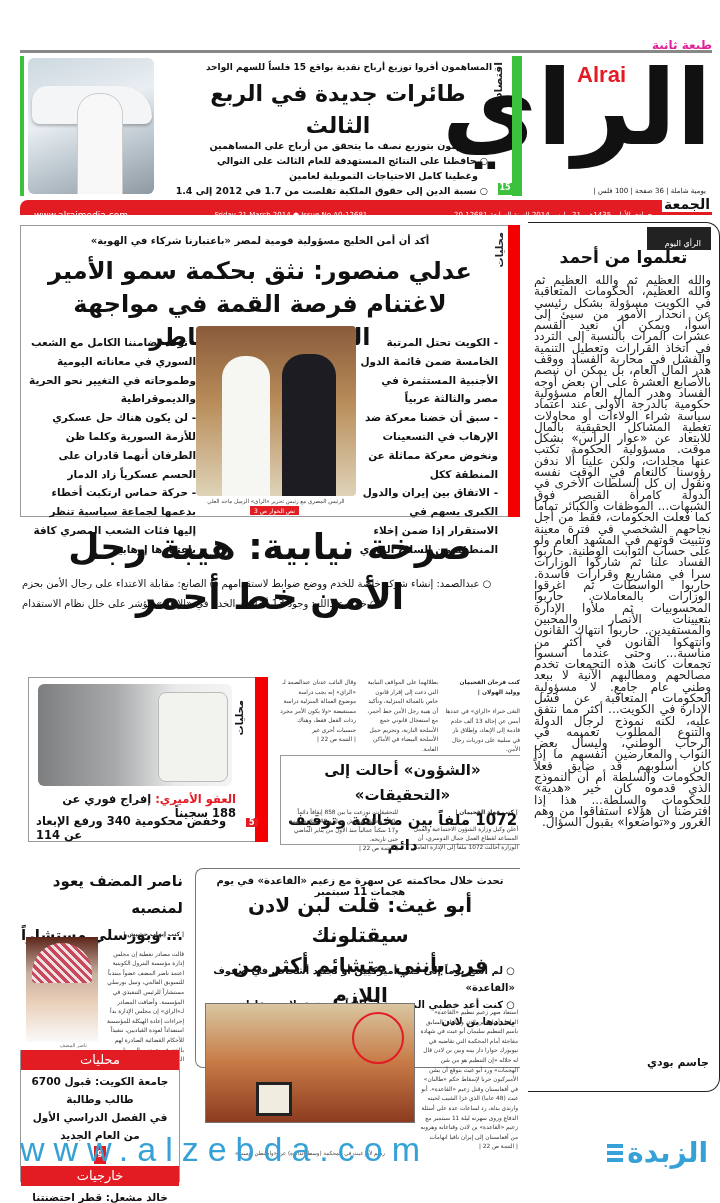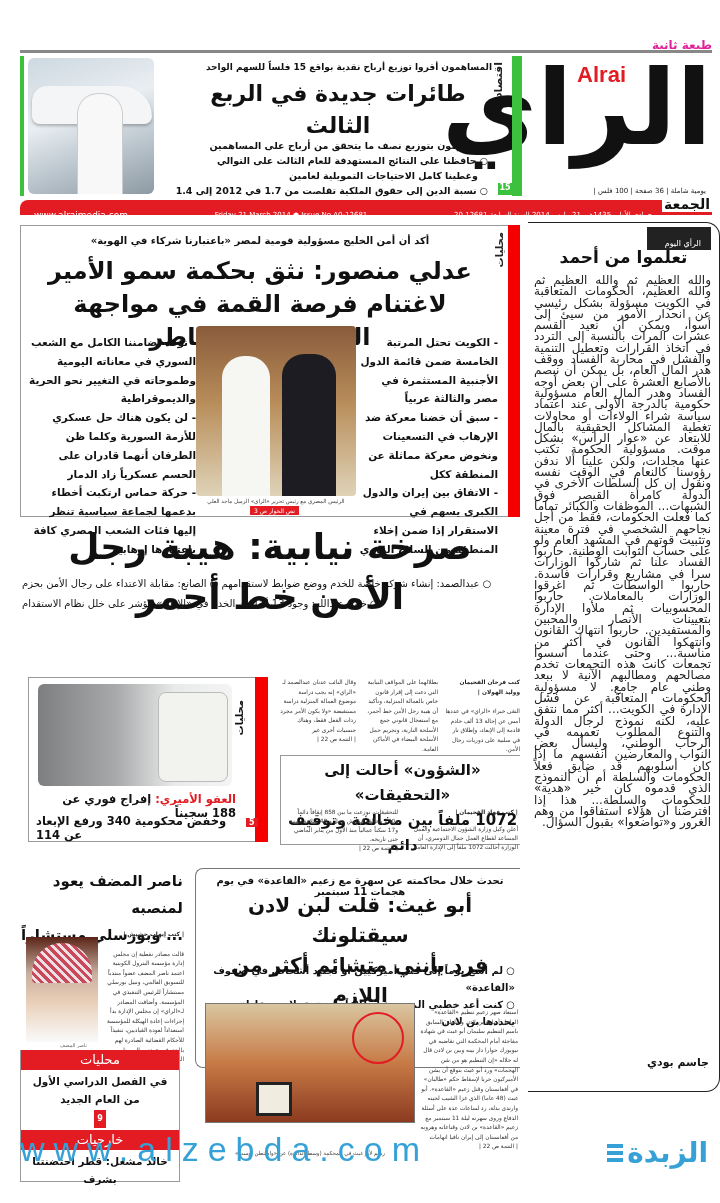--- a/index.html
+++ b/index.html
@@ -235,20 +235,21 @@
 </div>
 <div class="abs mudhf-text">
   <div class="byline" style="margin-bottom:10px">| كتب إيهاب حشيش |</div>
   <div>قالت مصادر نفطية إن مجلس إدارة مؤسسة البترول الكويتية اعتمد ناصر المضف عضواً منتدباً للتسويق العالمي، ونبيل بورسلي مستشاراً للرئيس التنفيذي في المؤسسة. وأضافت المصادر لـ«الراي» إن مجلس الإدارة بدأ إجراءات إعادة الهيكلة للمؤسسة استعداداً لعودة القياديين، تنفيذاً للأحكام القضائية الصادرة لهم بالحق في عودتهم إلى مناصبهم السابقة.</div>
 </div>
 <div class="abs mudhf-cap">ناصر المضف</div>
 
 <div class="abs box-sections">
   <div class="sec-head">محليات</div>
   <div class="sec-body">
+    <div>جامعة الكويت: قبول 6700 طالب وطالبة</div>
     <div>في الفصل الدراسي الأول من العام الجديد</div>
     <span class="badge">9</span>
   </div>
   <div class="sec-head">خارجيات</div>
   <div class="sec-body">
     <div>خالد مشعل: قطر احتضنتنا بشرف</div>
 
   </div>
 </div>
 

